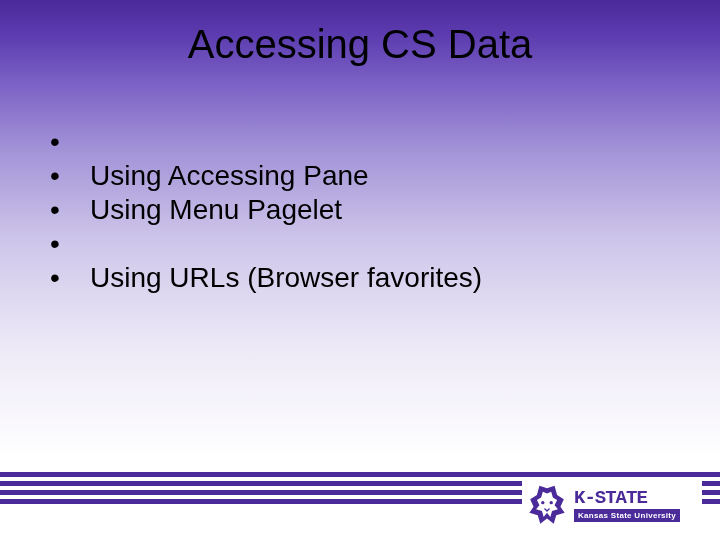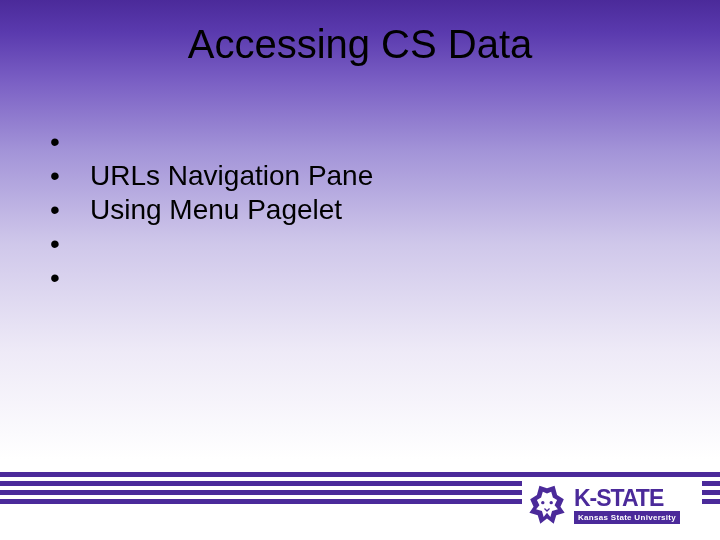--- a/index.html
+++ b/index.html
@@ -88,23 +88,23 @@
     height: 42px;
     margin-left: 4px;
     margin-right: 6px;
   }
   .kstate-block {
     display: flex;
     flex-direction: column;
     justify-content: center;
   }
   .kstate-main {
-    font-family: Liberation Sans, sans-serif;
+    font-family: Liberation Mono, monospace;
     font-weight: 900;
-    font-size: 23px;
+    font-size: 19px;
     letter-spacing: -1px;
     color: #4b2a9a;
     line-height: 0.9;
     display: flex;
     align-items: baseline;
     gap: 1px;
   }
   .kstate-sub {
     background: #4b2a9a;
     color: #fff;
@@ -123,31 +123,32 @@
 <div class="slide">
 
   <div class="title">Accessing CS Data</div>
 
   <div class="body">
     <div class="bullet-row">
       <div class="bullet-dot">•</div>
     </div>
     <div class="bullet-row">
       <div class="bullet-dot">•</div>
-      <div class="bullet-text">URLs Navigation Pane</div>
+      <div class="bullet-text">Using Accessing Pane</div>
     </div>
     <div class="bullet-row">
       <div class="bullet-dot">•</div>
       <div class="bullet-text">Using Menu Pagelet</div>
     </div>
     <div class="bullet-row">
       <div class="bullet-dot">•</div>
     </div>
     <div class="bullet-row">
       <div class="bullet-dot">•</div>
+      <div class="bullet-text">Using URLs (Browser favorites)</div>
     </div>
   </div>
 
   <div class="footer-lines">
     <div class="line"></div>
     <div class="line"></div>
     <div class="line"></div>
     <div class="line"></div>
   </div>
 

